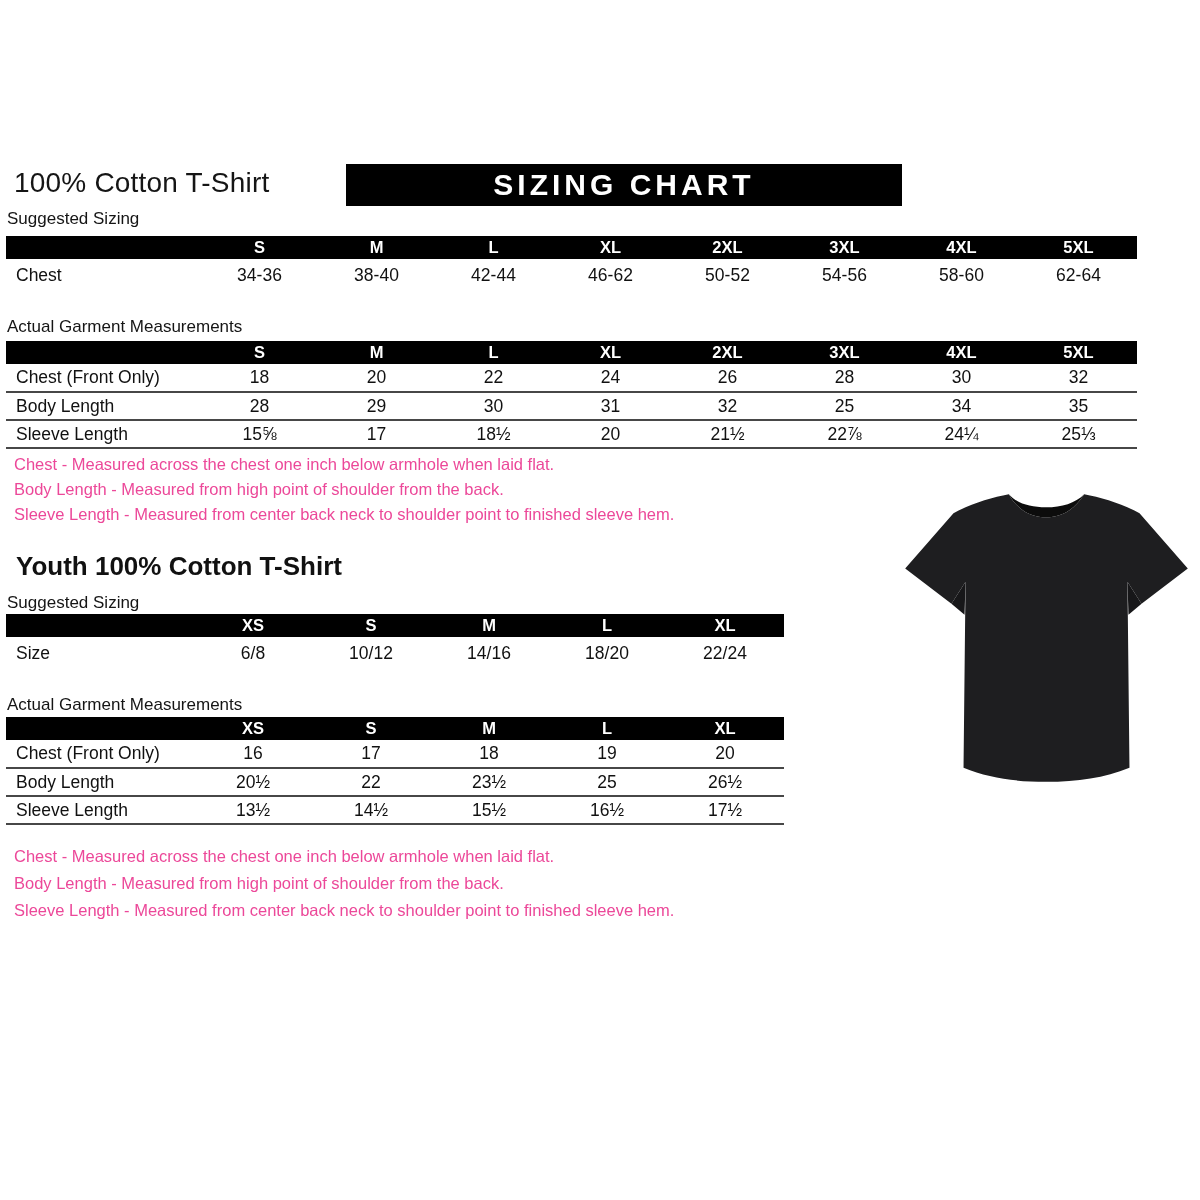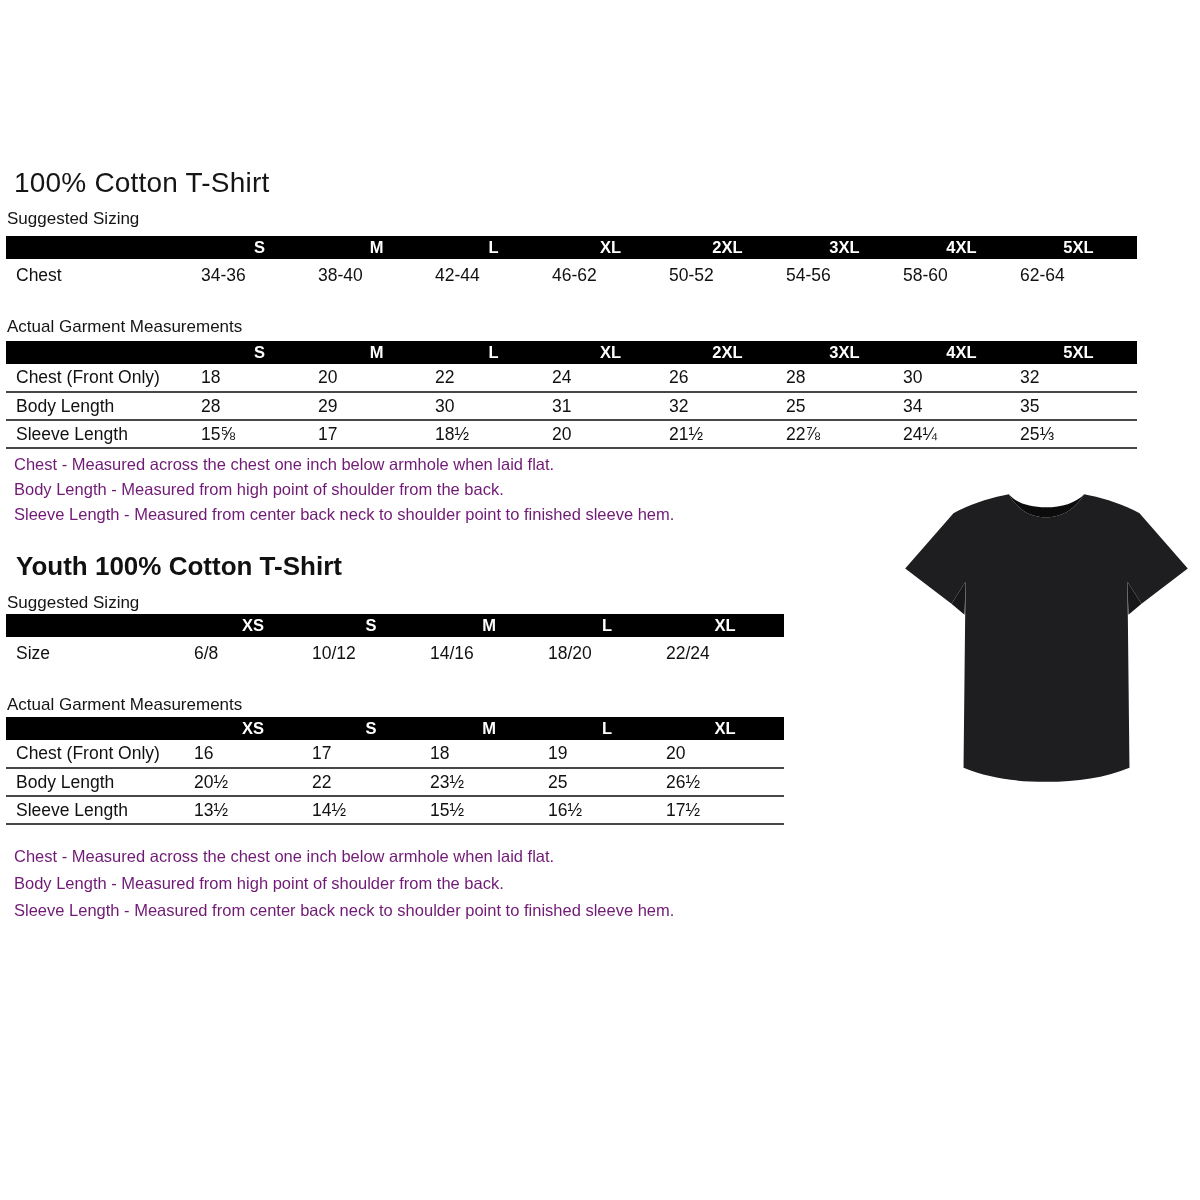--- a/index.html
+++ b/index.html
@@ -33,55 +33,56 @@
   }
 
   table.tbl {
     position:absolute; border-collapse:collapse; table-layout:fixed;
     font-size:17.5px; color:#111111;
   }
   table.tbl th {
     background:#000000; color:#ffffff; font-weight:700;
     height:23px; text-align:center; font-size:16.5px; padding:0;
   }
-  table.tbl td { text-align:left; padding:0; }
+  table.tbl td { text-align:center; padding:0; }
   table.tbl .label-col { text-align:left; padding-left:10px; }
   table.tbl td b { font-weight:400; }
 
   #adult-suggested-table { left:6px; top:236px; width:1131px; }
   #adult-suggested-table .label-col { width:195px; }
   #adult-suggested-table tbody tr { height:33px; }
 
   #adult-actual-table { left:6px; top:341px; width:1131px; }
   #adult-actual-table .label-col { width:195px; }
   #adult-actual-table tbody tr { height:28px; border-bottom:2px solid #474747; }
 
   #youth-suggested-table { left:6px; top:614px; width:778px; }
   #youth-suggested-table .label-col { width:188px;margin-top:36px; }
   #youth-suggested-table tbody tr { height:33px; }
 
   #youth-actual-table { left:6px; top:717px; width:778px; }
   #youth-actual-table .label-col { width:188px; }
   #youth-actual-table tbody tr { height:28px; border-bottom:2px solid #474747; }
 
-  .notes { position:absolute; font-size:16.5px; color:#701a75; }
+  .notes { position:absolute; font-size:16.5px; color:#ec4899; }
   #adult-notes { left:14px; top:452px; }
   #adult-notes .note { line-height:25px; }
   #youth-notes { left:14px; top:843px; }
   #youth-notes .note { line-height:27px; }
 
   .tshirt { position:absolute; left:893px; top:464px; width:307px; height:352px; }
   .tshirt svg { width:100%; height:100%; display:block; }
 </style>
 </head>
 <body>
 
 <div class="page">
 
   <div class="page-title">100% Cotton T-Shirt</div>
+  <div class="banner">SIZING CHART</div>
 
   <div class="section-label" id="adult-suggested-label">Suggested Sizing</div>
   <table class="tbl" id="adult-suggested-table">
       <thead>
         <tr>
           <th class="label-col"></th>
           <th>S</th>
           <th>M</th>
           <th>L</th>
           <th>XL</th>

